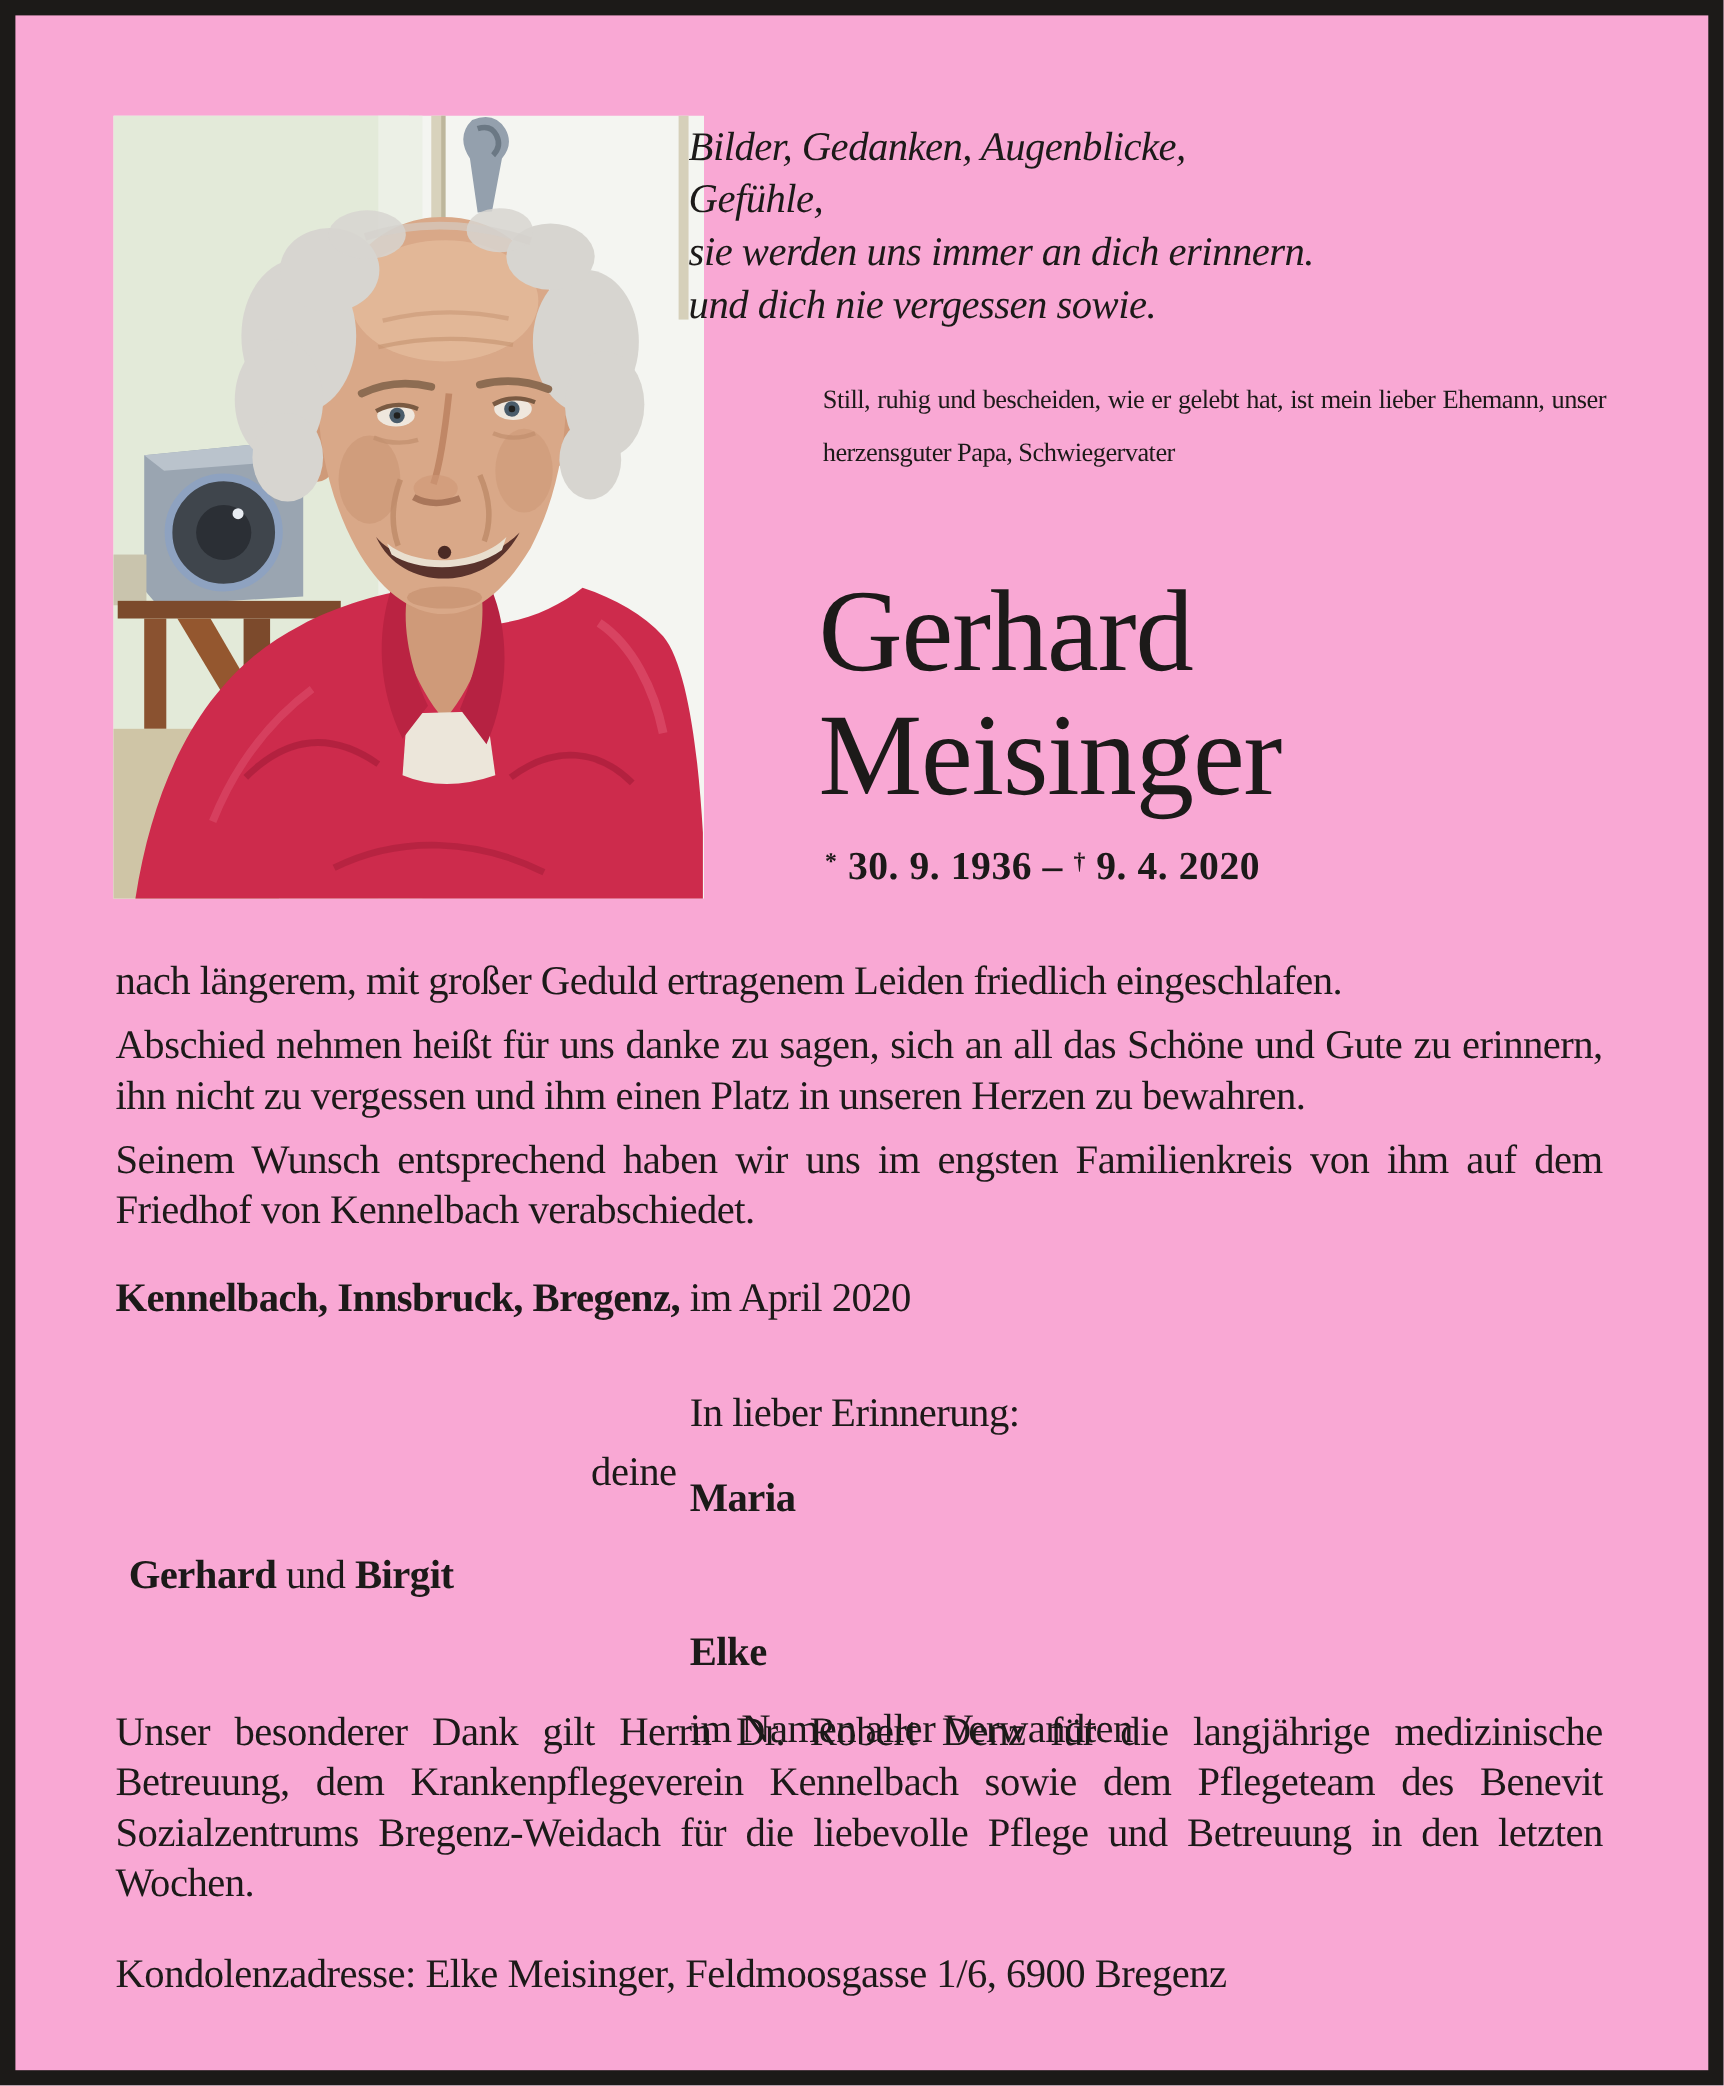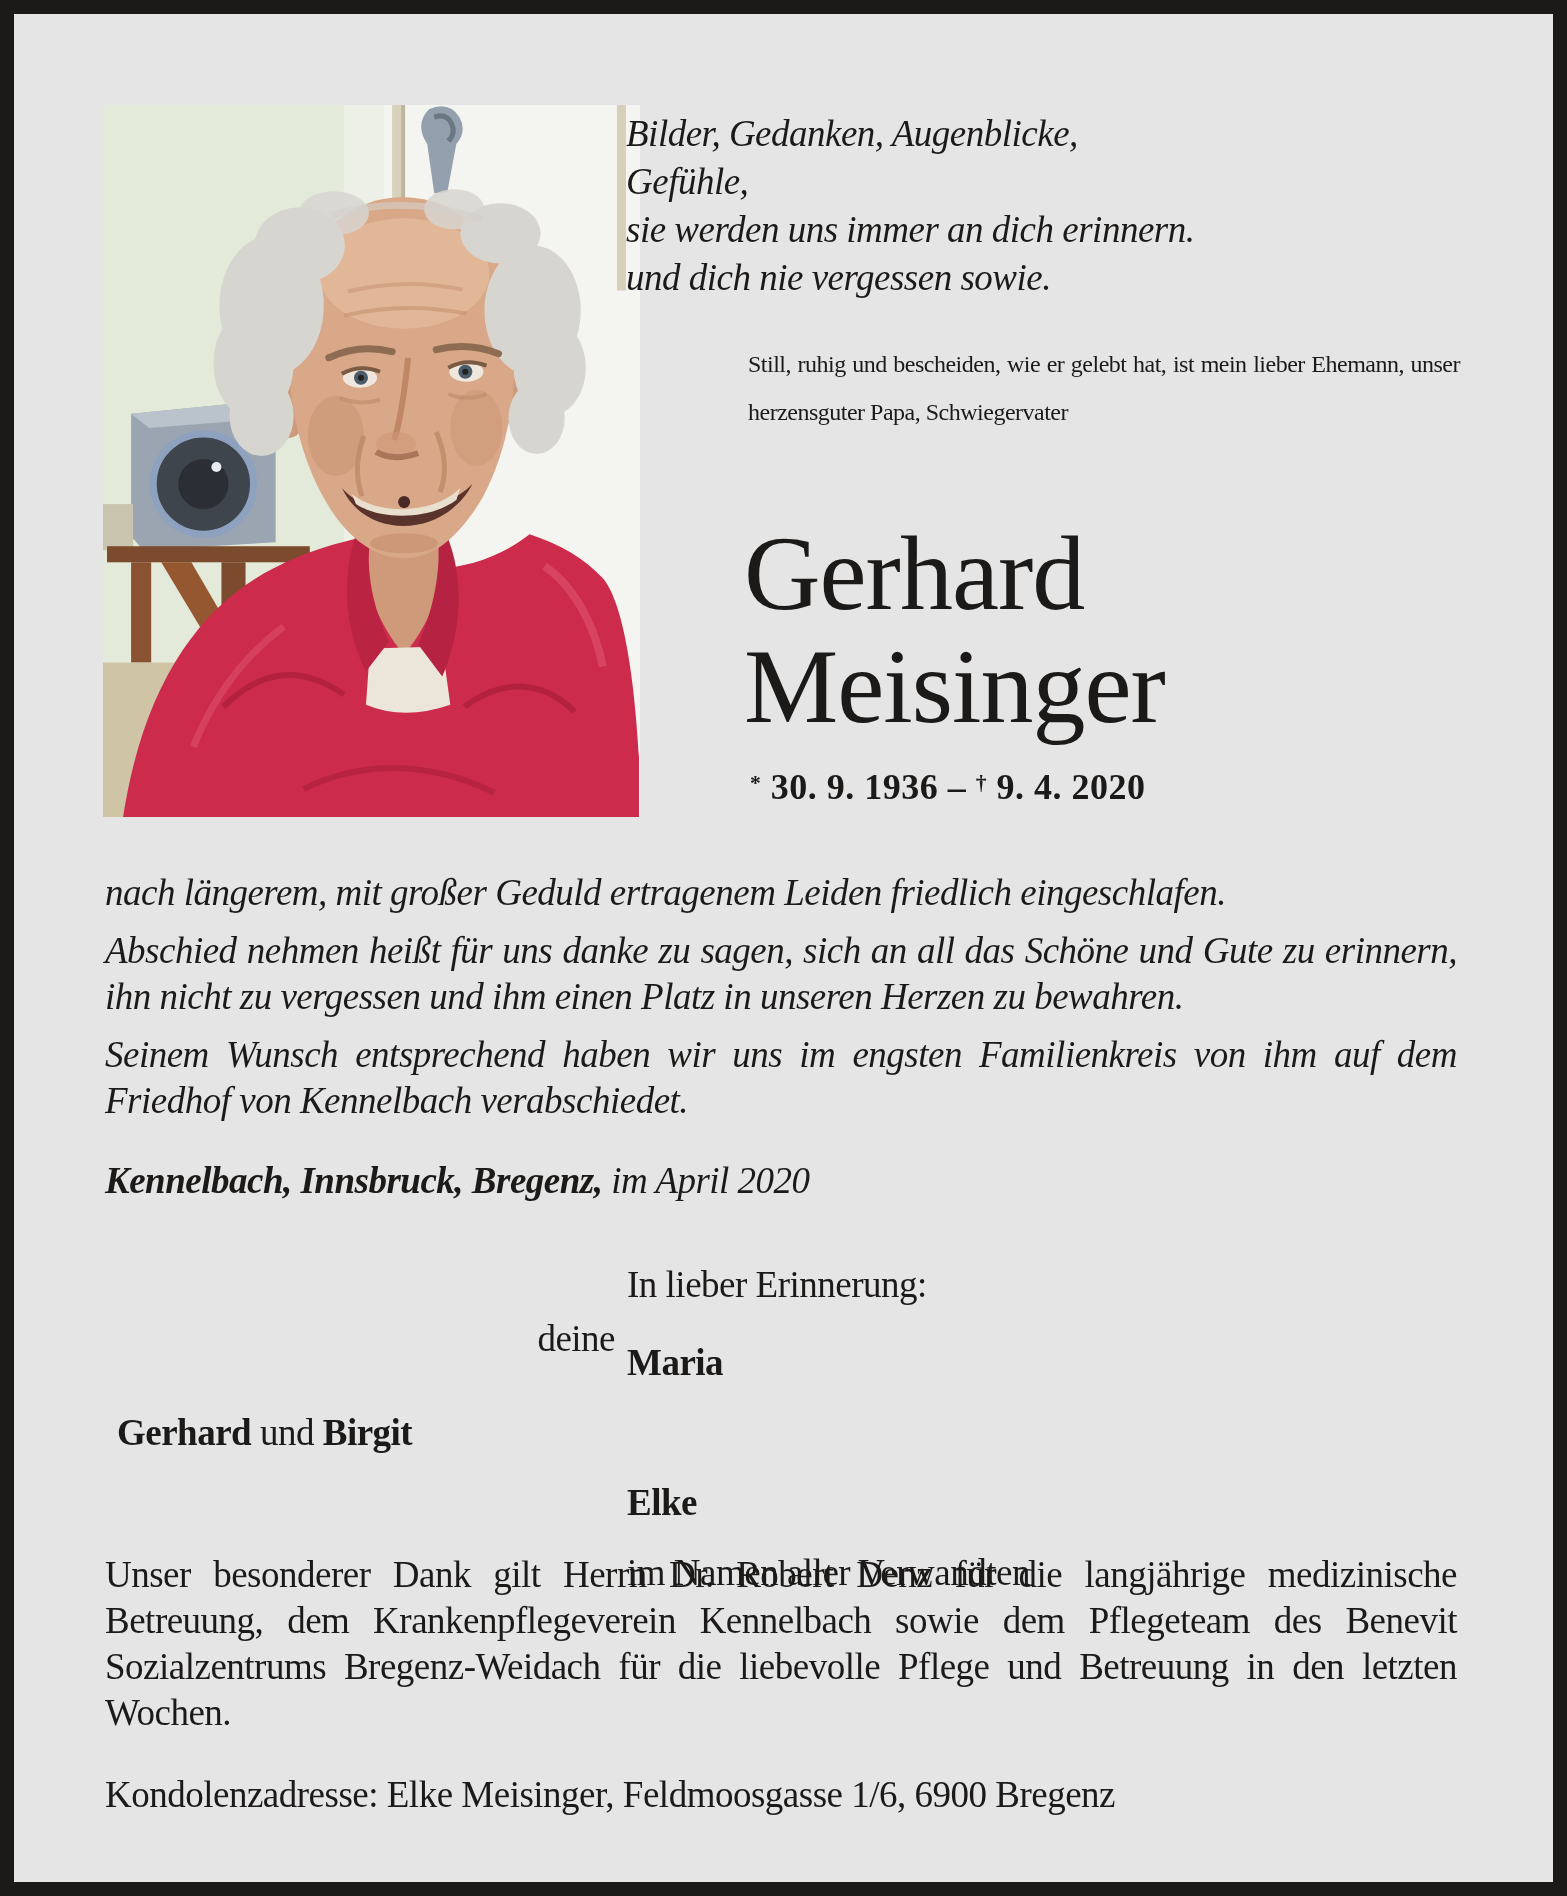--- a/index.html
+++ b/index.html
@@ -1,38 +1,38 @@
 <!DOCTYPE html>
 <html lang="de"><head>
 <meta charset="utf-8">
 <style>
   html,body{margin:0;padding:0;background:#ffffff;}
   .page{
     position:relative;
     width:1567px;height:1896px;
     box-sizing:border-box;
-    background:#e5e5e5;
+    background:#f9a8d4;
     border:14px solid #1c1a18;
     font-family:"Liberation Serif","DejaVu Serif",serif;
     color:#1c1a19;
     overflow:hidden;
   }
   .abs{position:absolute;}
   
   .photo{left:89px;top:91px;width:537px;height:712px;}
   .photo svg{display:block;width:100%;height:100%;}
   
   .quote{left:612px;top:96px;width:580px;font-style:italic;font-size:37px;line-height:48px;letter-spacing:-0.5px;}
   .intro{left:734px;top:326px;width:712px;font-size:24px;line-height:48px;letter-spacing:-0.5px;text-align:justify;}
   .deceased-name{left:730px;top:503px;font-size:106px;line-height:113px;letter-spacing:-1px;white-space:nowrap;}
   .dates{left:736px;top:752px;font-size:36px;font-weight:bold;letter-spacing:0.5px;white-space:nowrap;}
   .dates .sup{font-size:60%;vertical-align:9px;font-weight:bold;}
   
   .bodycol{left:91px;top:856px;width:1352px;font-size:37px;line-height:46px;letter-spacing:-0.5px;}
-  .bodycol p{margin:0 0 12px 0;text-align:justify;font-style:italic;}
+  .bodycol p{margin:0 0 12px 0;text-align:justify;}
   .dateline{margin-top:34px !important;text-align:left;}
   .b{font-weight:bold;}
   
   .remembrance{left:91px;top:1248px;width:1352px;font-size:37px;line-height:46px;letter-spacing:-0.5px;}
   .rem-title{padding-left:522px;margin-bottom:8px;}
   .rem-row{display:flex;}
   .rem-label{width:510px;text-align:right;flex:none;}
   .rem-names{margin-left:12px;margin-top:24px;}
   .thanks{left:91px;top:1538px;width:1352px;font-size:37px;line-height:46px;letter-spacing:-0.5px;text-align:justify;}
   .condolence{left:91px;top:1758px;width:1352px;font-size:37px;line-height:46px;letter-spacing:-0.5px;}

